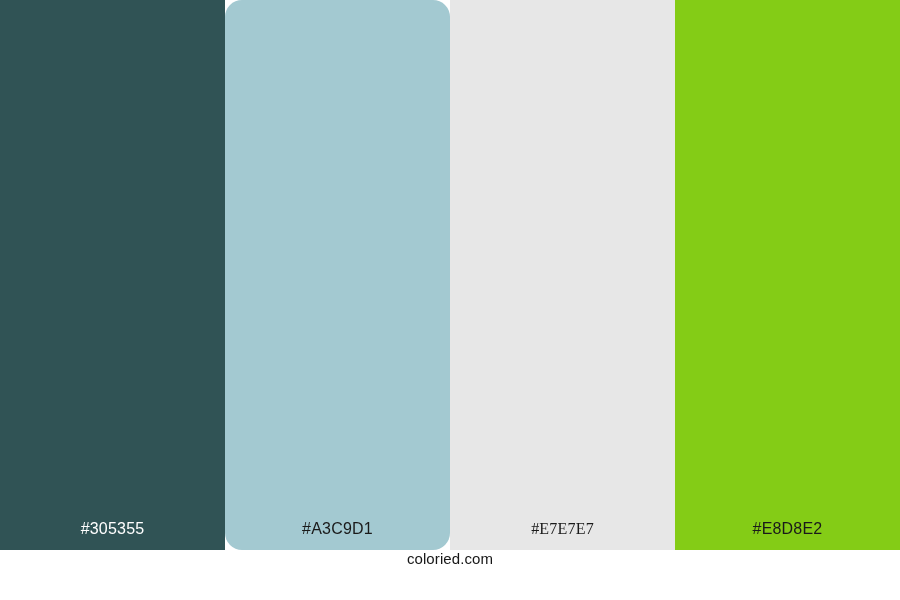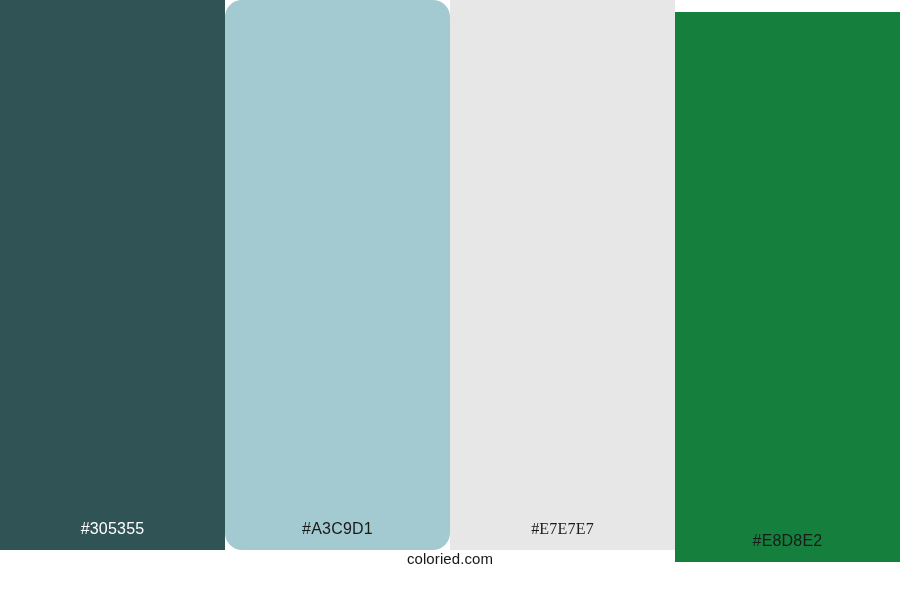--- a/index.html
+++ b/index.html
@@ -81,21 +81,21 @@
 
 
     <div class="swatch" style="background-color: rgb(163, 201, 209); border-radius: 17px;">
       <span class="swatch-label label-dark">#A3C9D1</span>
     </div>
 
     <div class="swatch" style="background-color: rgb(231, 231, 231); font-family: Liberation Serif, serif;">
       <span class="swatch-label label-dark">#E7E7E7</span>
     </div>
 
-    <div class="swatch" style="background-color: #15803d; margin-top: 12px;">
+    <div class="swatch" style="background-color: #84cc16;">
       <span class="swatch-label label-dark">#E8D8E2</span>
     </div>
 
   </div>
 
   <div class="footer-bar">
     <span class="footer-brand">coloried.com</span>
   </div>
 
 </div>

